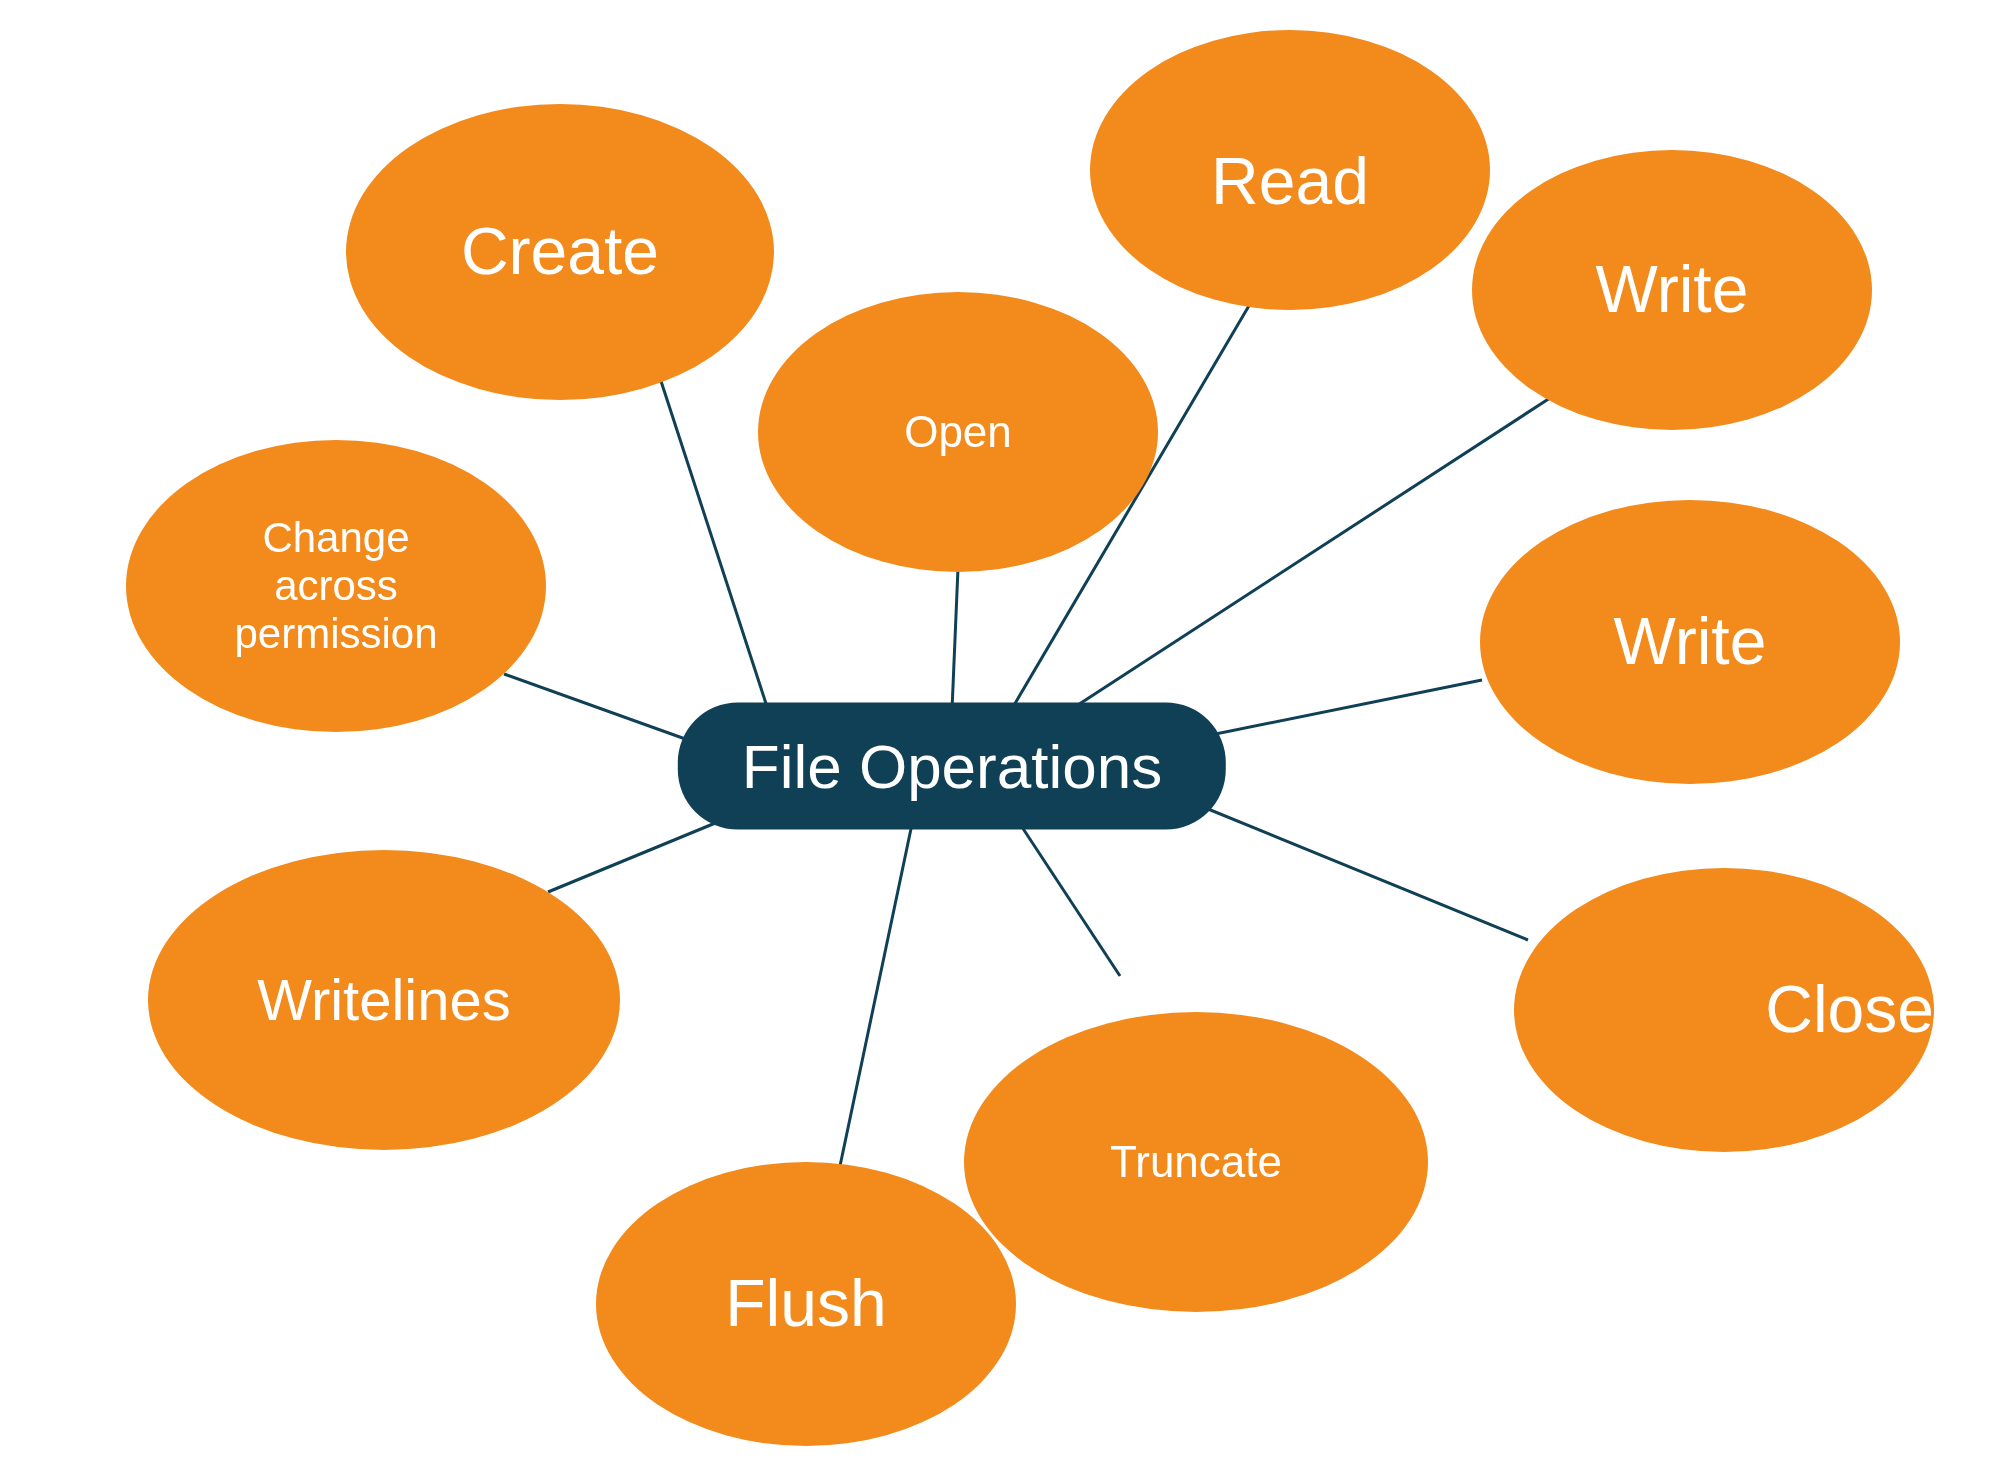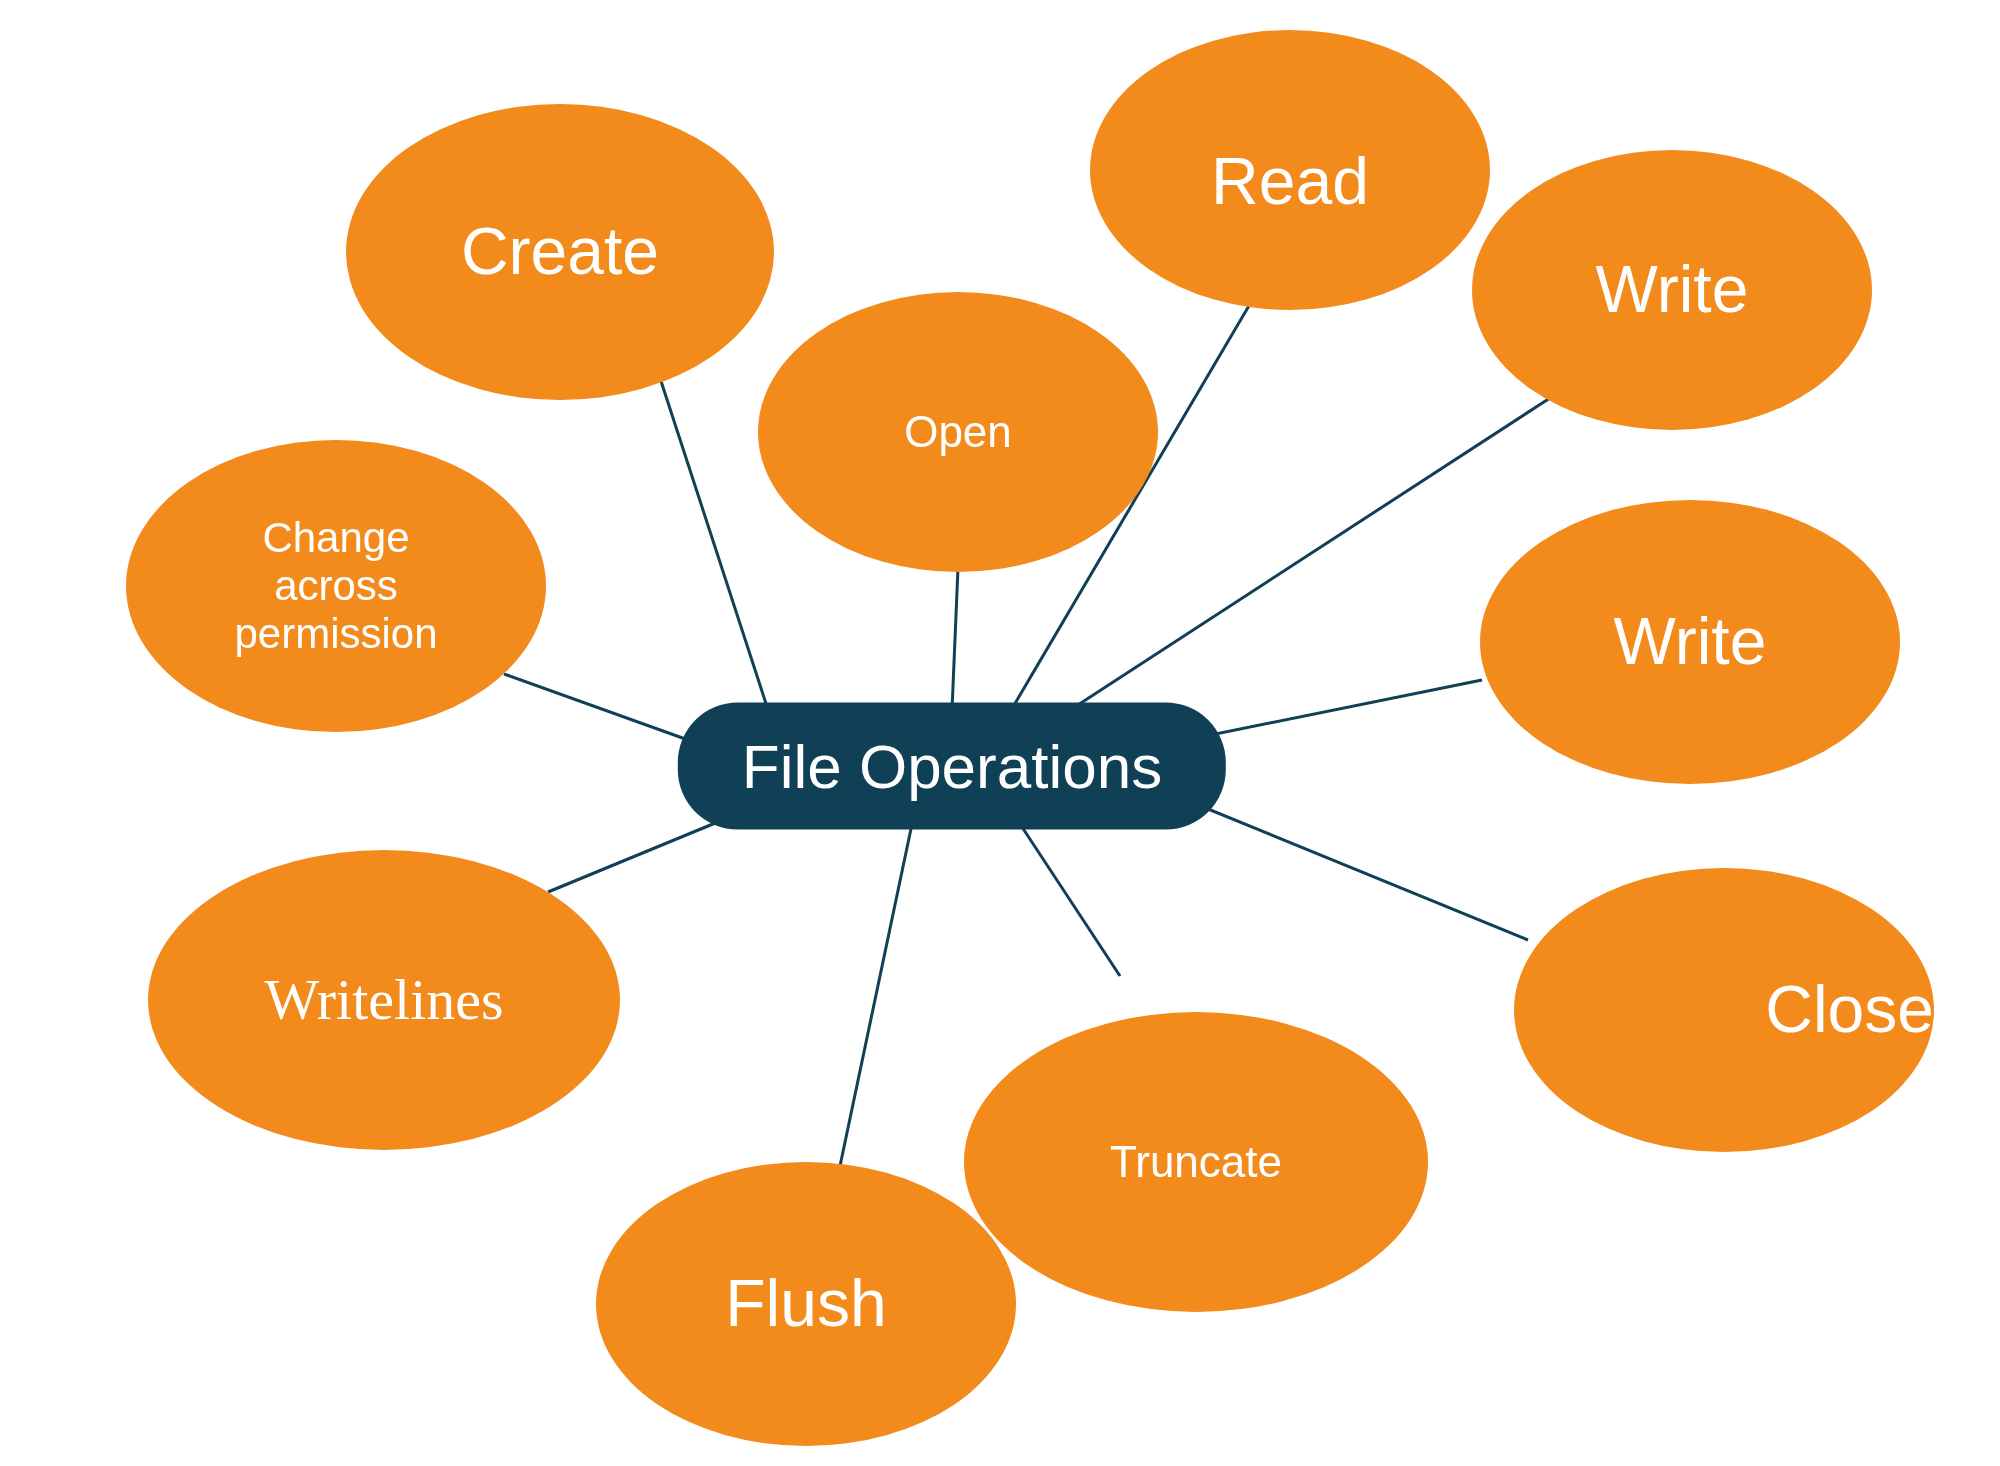--- a/index.html
+++ b/index.html
@@ -89,21 +89,21 @@
 across
 permission</span>
     </div>
     <div class="bubble" style="left: 1690px; top: 642px; width: 420px; height: 284px; font-size: 66px;">
       <span style="white-space: pre-line;">Write</span>
     </div>
     <div class="bubble" style="left: 1724px; top: 1010px; width: 420px; height: 284px; font-size: 66px; justify-content: flex-end;">
       <span style="white-space: pre-line;">Close</span>
     </div>
     <div class="bubble" style="left: 384px; top: 1000px; width: 472px; height: 300px; font-size: 58px;">
-      <span style="white-space: pre-line; font-family: Liberation Serif, serif;">Writelines</span>
+      <span style="white-space: pre-line;">Writelines</span>
     </div>
     <div class="bubble" style="left: 806px; top: 1304px; width: 420px; height: 284px; font-size: 66px;">
       <span style="white-space: pre-line;">Flush</span>
     </div>
     <div class="bubble" style="left: 1196px; top: 1162px; width: 464px; height: 300px; font-size: 44px;">
       <span style="white-space: pre-line;">Truncate</span>
     </div>
   </div>
 
 </body></html>

